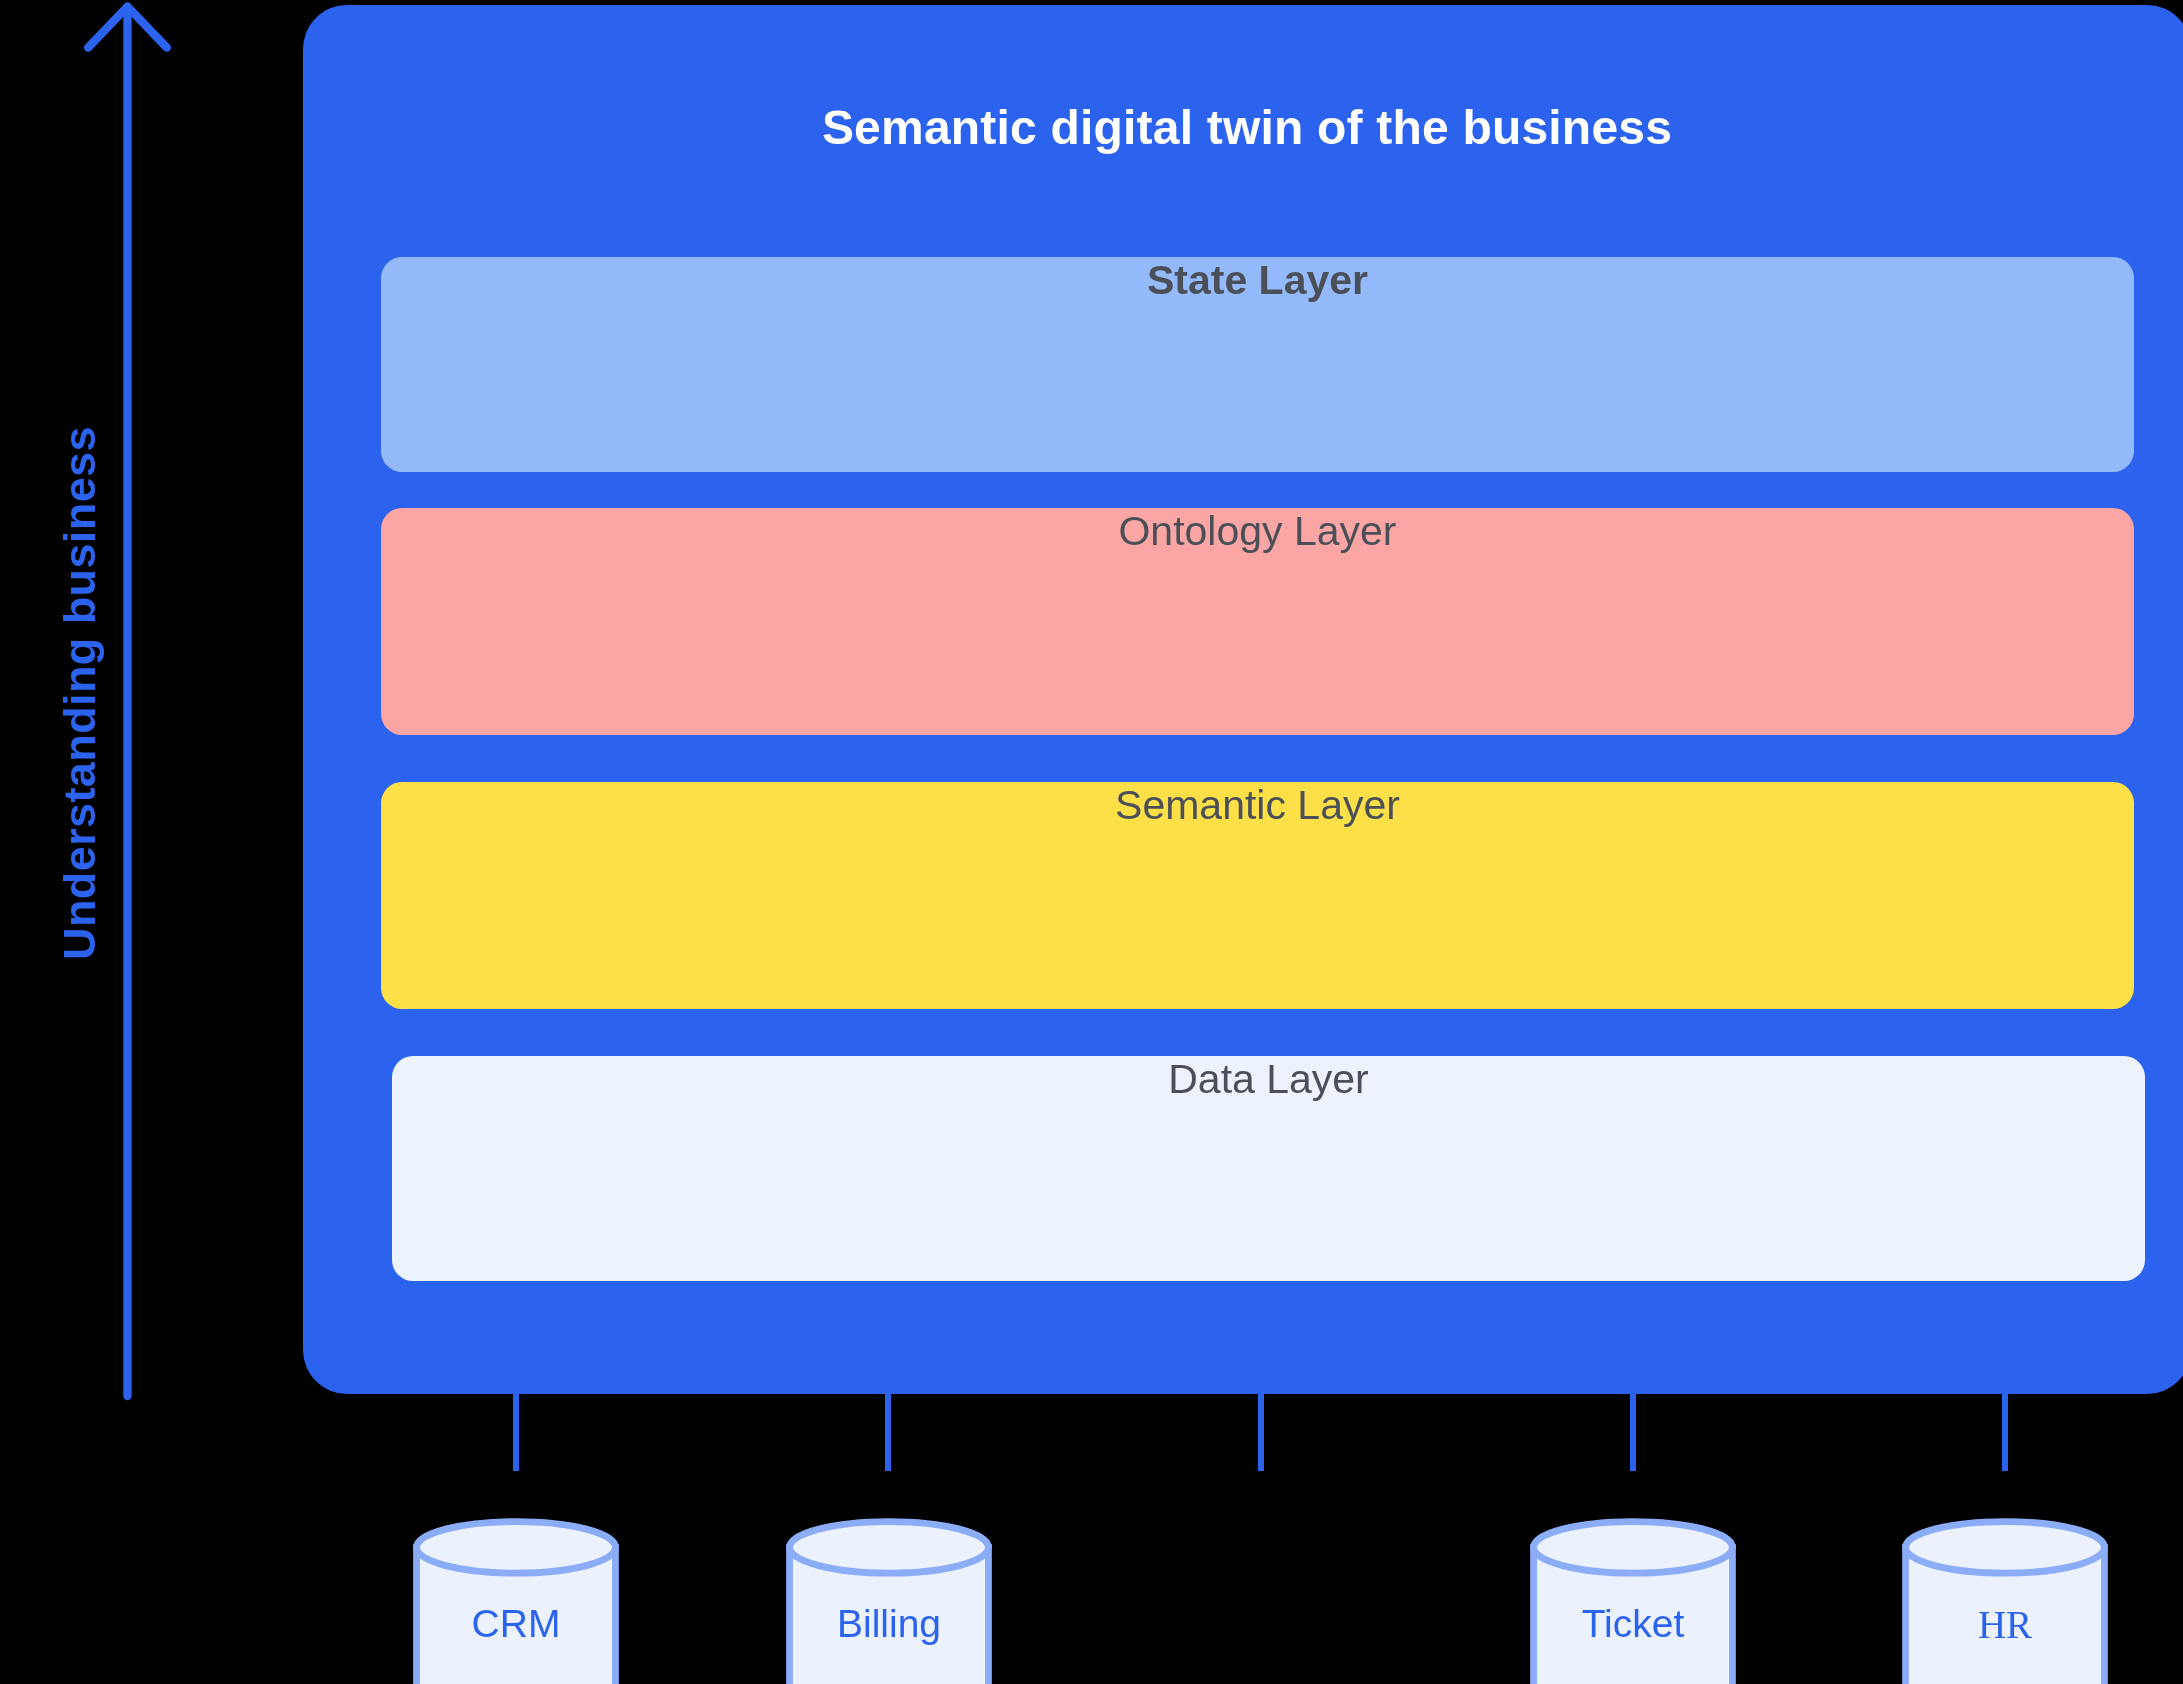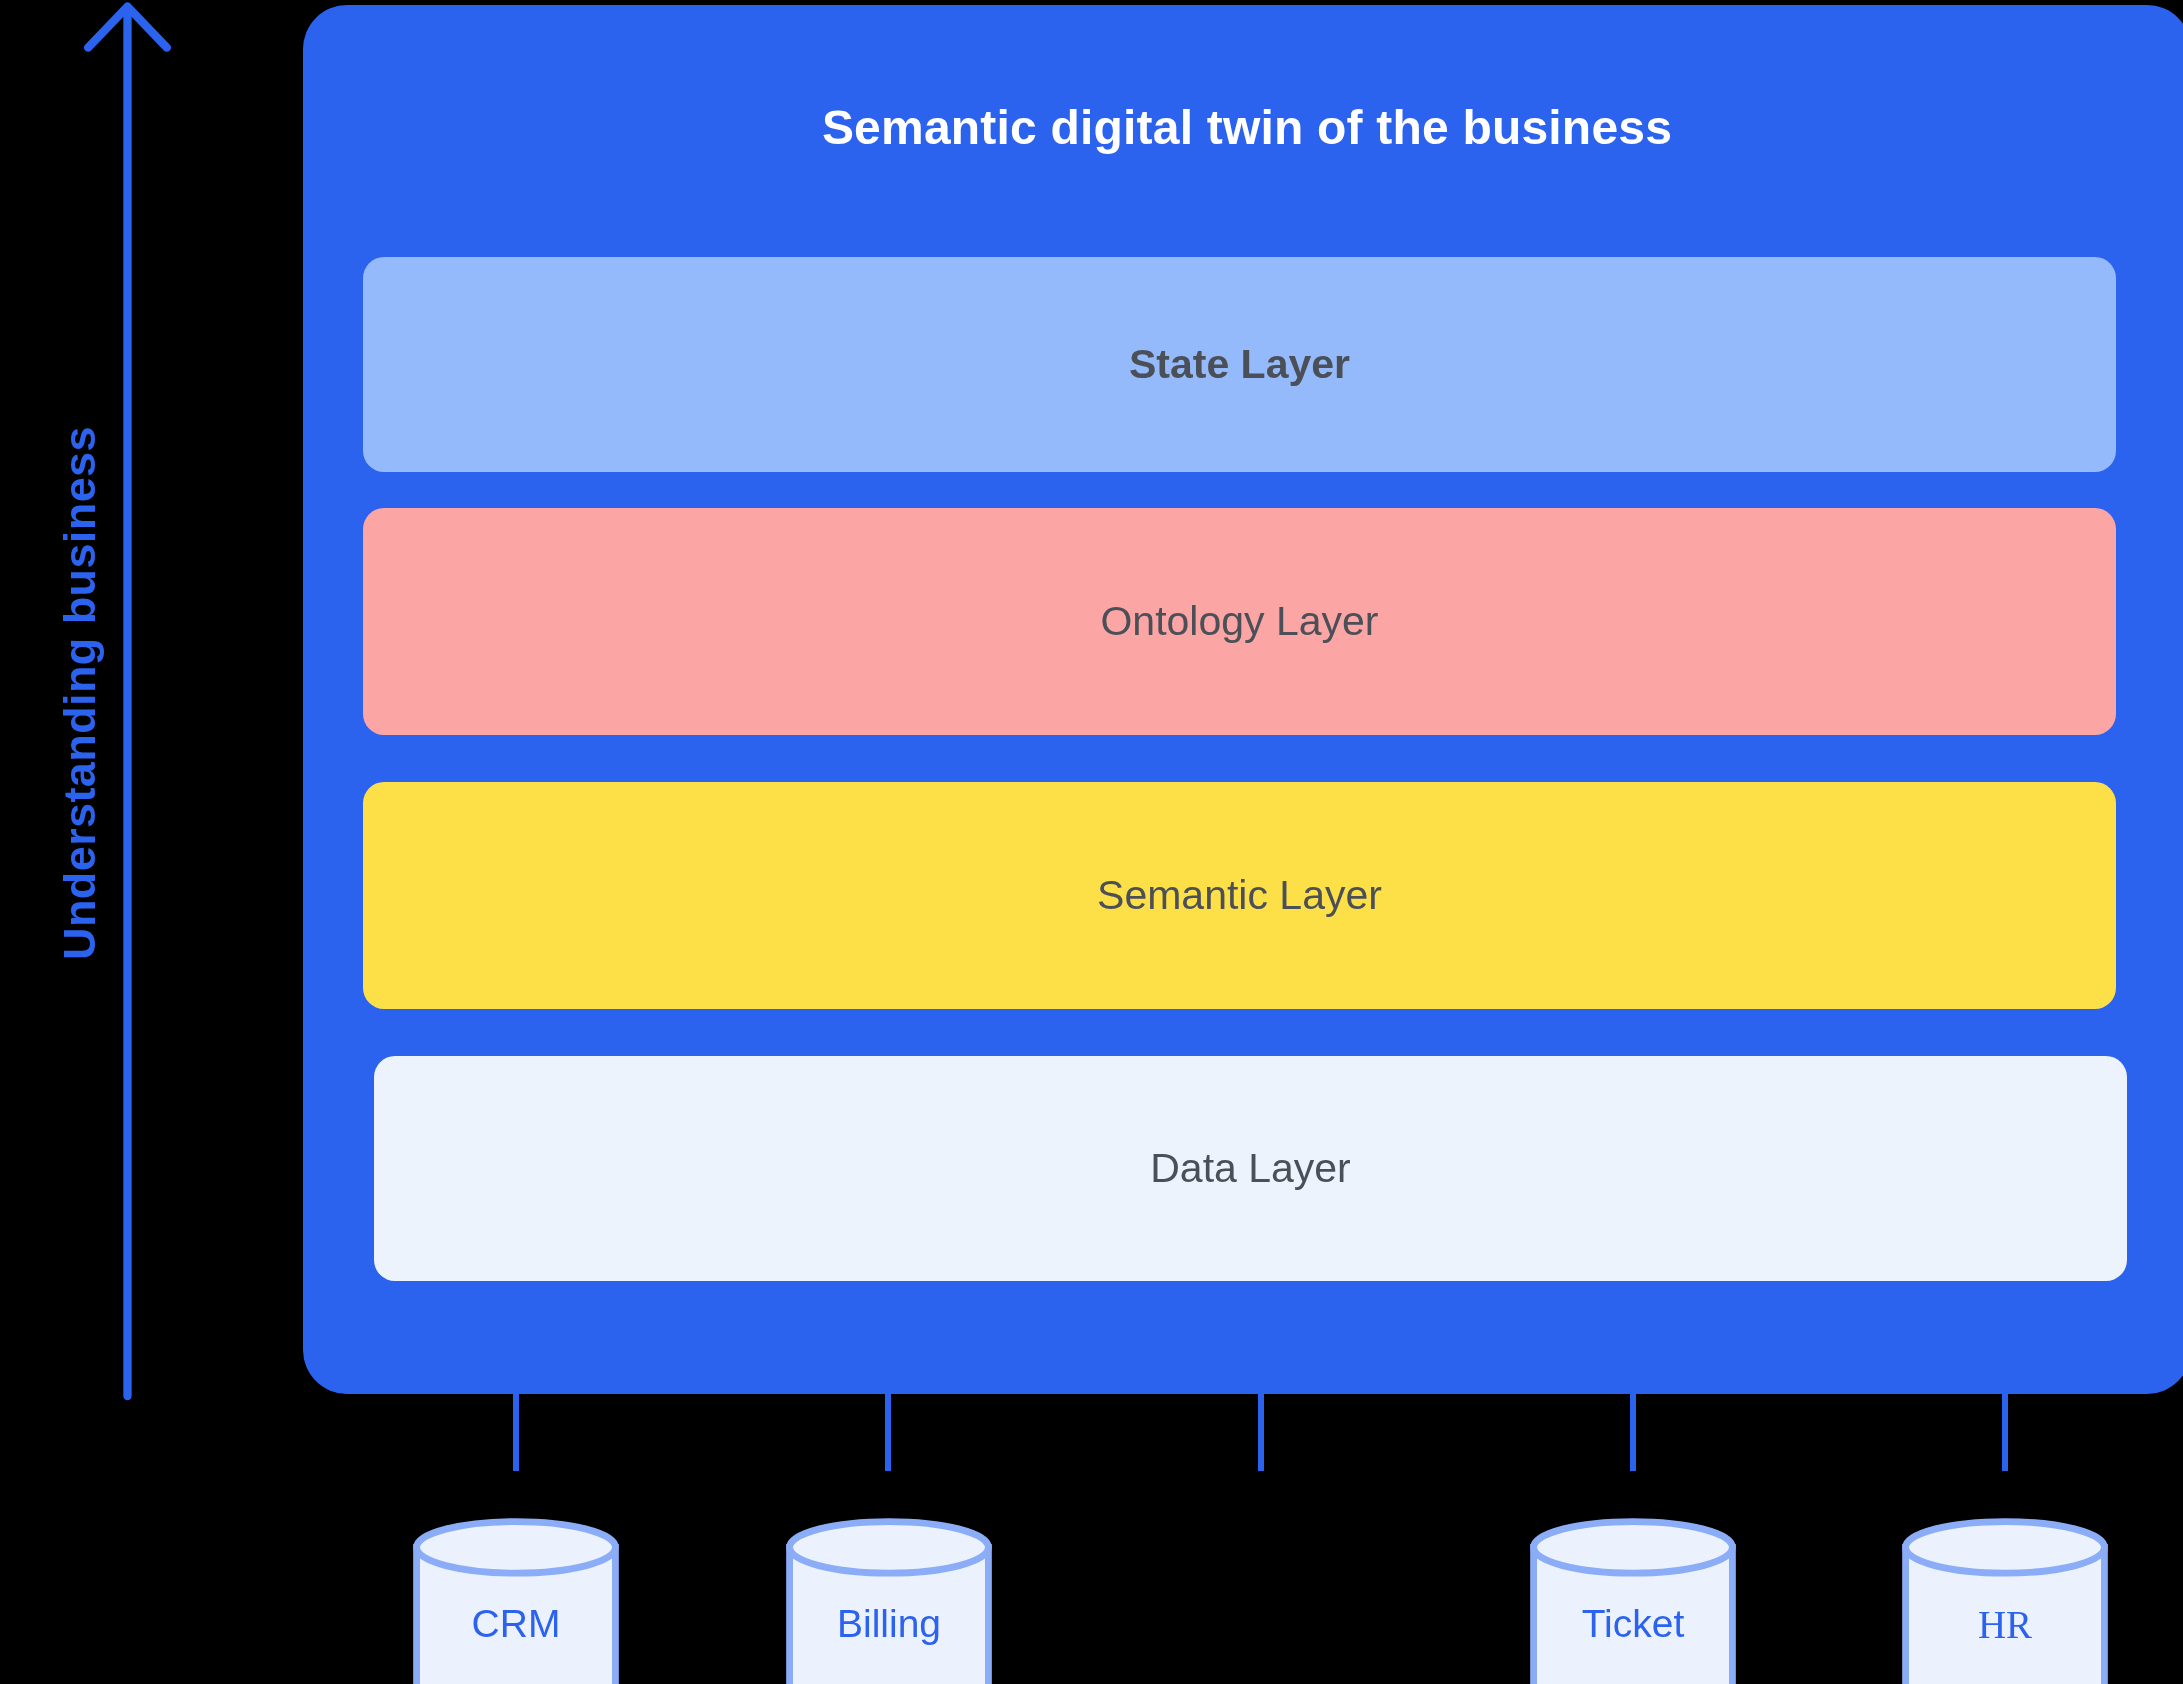--- a/index.html
+++ b/index.html
@@ -64,25 +64,25 @@
     text-align: center;
     color: #FFFFFF;
     font-size: 48px;
     font-weight: bold;
     letter-spacing: 0.2px;
     white-space: nowrap;
   }
 
   .layer-box {
     position: absolute;
-    left: 60px;
+    left: 78px;
     width: 1753px;
     border-radius: 21px;
     display: flex;
-    align-items: center;
+    align-items: flex-start;
     justify-content: center;
   }
   .layer-label {
     color: #4B5058;
     font-size: 41px;
     white-space: nowrap;
   }
   .layer-label.bold { font-weight: bold; }
 
   

